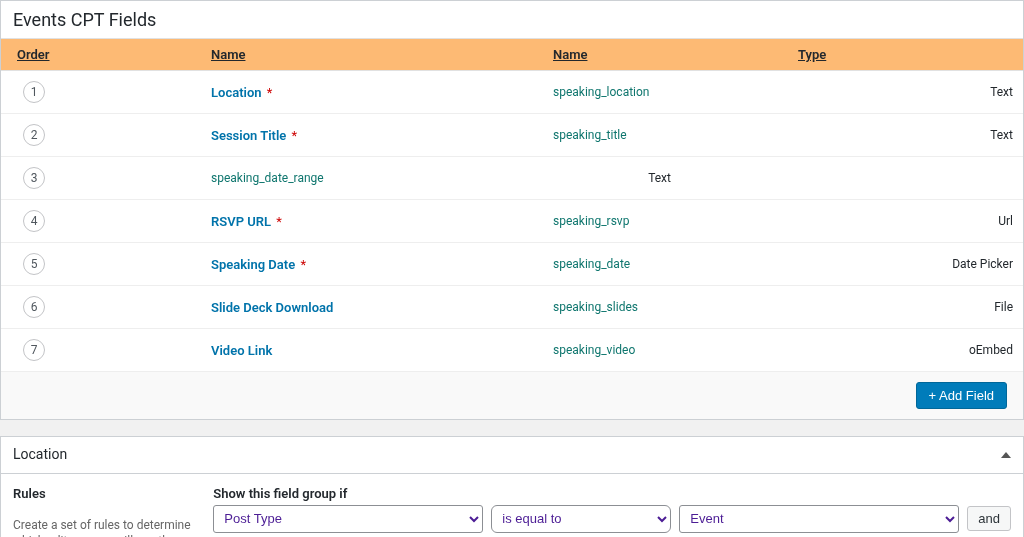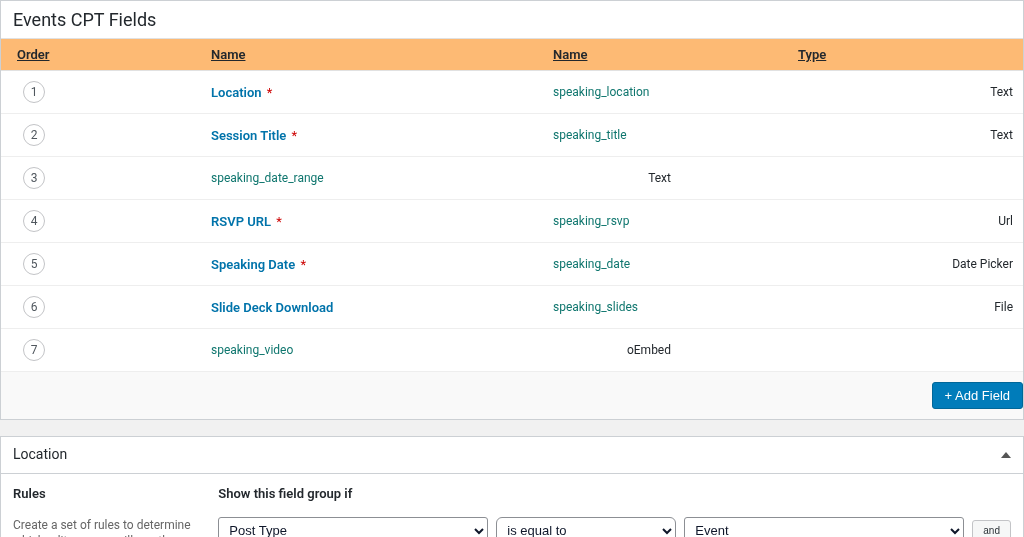--- a/index.html
+++ b/index.html
@@ -83,63 +83,63 @@
       font-weight: 600;
       text-decoration: none;
       cursor: pointer;
     }
     .req { color: #c00; margin-left: 2px; }
     .name-text { color: #0f766e; font-size: 12px; }
     .type-text { color: #23282d; font-size: 12px; text-align: right; }
     .footer-row {
       display: flex;
       justify-content: flex-end;
-      padding: 10px 0;
+      padding: 10px 16px;
       background: #f9f9f9;
     }
     .btn-primary {
       background: #007cba;
       border: 1px solid #006799;
       color: #fff;
       padding: 5px 12px;
       border-radius: 3px;
       cursor: pointer;
       font-size: 13px;
     }
     .location-body {
       display: flex;
       padding: 12px;
       gap: 16px;
     }
     .rules-side { width: 200px; }
     .rules-title { font-weight: 600; margin-bottom: 16px; }
     .rules-desc { color: #666; font-size: 12px; line-height: 1.4; }
     .rules-main { flex: 1; }
-    .rules-heading { font-weight: 600; margin-bottom: 16px; }
+    .rules-heading { font-weight: 600; margin-bottom: 4px; }
     .rule-row { display: flex; gap: 8px; align-items: center; margin-bottom: 10px; }
     .rule-select {
       flex: 1;
       padding: 4px 6px;
       border: 1px solid #8c8f94;
       border-radius: 3px;
       background: #fff;
       height: 28px;
       font-size: 13px;
-      color: #0f172a;
+      color: #4c1d95;
     }
     .rule-select.narrow { flex: 0 0 180px; border-radius: 6px; }
     .rule-select.wide { flex: 0 0 270px; }
     .rule-select.param { flex: 0 0 280px; }
     .btn-and, .btn-add-rule {
       background: #f6f7f7;
       border: 1px solid #c3c4c7;
       border-radius: 3px;
       padding: 4px 10px;
       cursor: pointer;
-      font-size: 10px;
+      font-size: 13px;
       color: #2c3338;
     }
     .handle-up {
       width: 0; height: 0;
       border-left: 5px solid transparent;
       border-right: 5px solid transparent;
       border-bottom: 6px solid #555;
       cursor: pointer;
     }
   </style>
@@ -188,20 +188,21 @@
           <div class="col col-type type-text">Date Picker</div>
         </div>
         <div class="field-row">
           <div class="col col-order"><span class="order-badge">6</span></div>
           <div class="col col-label"><a class="label-link">Slide Deck Download</a></div>
           <div class="col col-name name-text">speaking_slides</div>
           <div class="col col-type type-text">File</div>
         </div>
         <div class="field-row">
           <div class="col col-order"><span class="order-badge">7</span></div>
+          <div class="col col-label"><a class="label-link">Video Link</a></div>
           <div class="col col-name name-text">speaking_video</div>
           <div class="col col-type type-text">oEmbed</div>
         </div>
       </div>
 
     <div class="footer-row">
       <button class="btn-primary">+ Add Field</button>
     </div>
   </div>
 </div>

